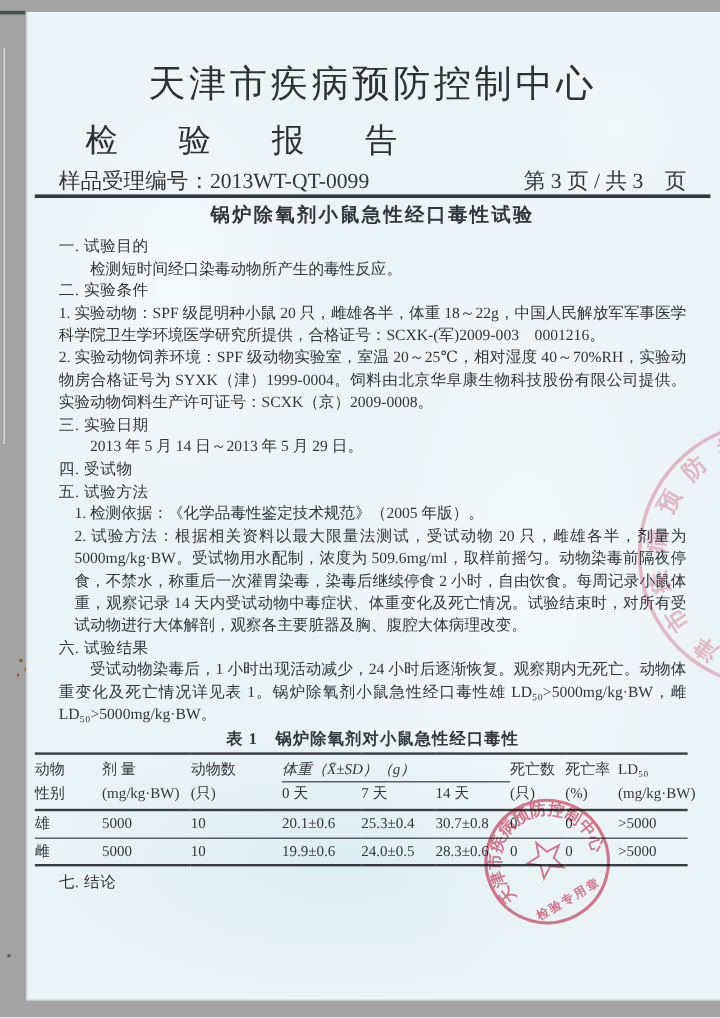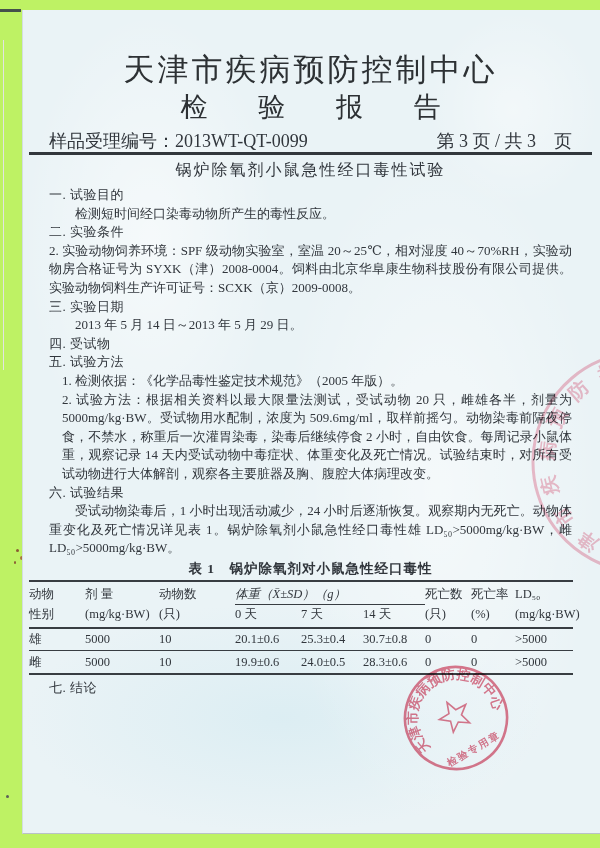--- a/index.html
+++ b/index.html
@@ -3,21 +3,21 @@
 <meta charset="utf-8">
 <style>
   * { box-sizing: border-box; margin: 0; padding: 0; }
   html,body { width:600px; height:848px; }
   body {
     background:#ffffff;
     font-family:"Liberation Serif","DejaVu Serif",serif;
     color:#31363c;
     overflow:hidden;
   }
-  .scan { position:relative; width:600px; height:848px; background:#bef264; overflow:hidden; }
+  .scan { position:relative; width:600px; height:848px; background:#a3a3a3; overflow:hidden; }
   .margin-line { position:absolute; left:3px; top:40px; width:1px; height:330px; background:#e3e3e3; }
   .corner-bar { position:absolute; left:0; top:9px; width:21px; height:3px; background:#45514b; }
   .speck { position:absolute; border-radius:50%; }
   .sp1 { left:16px; top:549px; width:3px; height:3px; background:#8a5a33; }
   .sp2 { left:20px; top:556px; width:4px; height:4px; background:#a9713d; }
   .sp3 { left:14px; top:561px; width:2px; height:3px; background:#8a5a33; }
   .sp4 { left:6px; top:795px; width:3px; height:3px; background:#5c5f58; }
   .paper {
     position:absolute; left:22px; top:10px; width:578px; height:824px;
     background-color:#eaf3f6;
@@ -25,24 +25,24 @@
       radial-gradient(closest-side at 22% 28%, rgba(255,255,255,0.55), rgba(255,255,255,0)),
       radial-gradient(closest-side at 72% 58%, rgba(255,255,255,0.50), rgba(255,255,255,0)),
       radial-gradient(closest-side at 45% 86%, rgba(203,231,239,0.45), rgba(255,255,255,0)),
       radial-gradient(closest-side at 85% 12%, rgba(255,255,255,0.40), rgba(255,255,255,0));
     border-left:1px solid #d3dde0;
     border-bottom:1px solid #b9c2c6;
   }
   .doc { position:relative; height:100%; padding:0 28px 0 26px; }
 
   .org-title  { margin-top:40px; text-align:center; font-size:31px; line-height:40px; letter-spacing:3px; color:#2d3134; white-space:nowrap; }
-  .report-title { margin-top:0; text-align:center; font-size:27px; line-height:34px; letter-spacing:22px; padding-left:22px; color:#2d3134; white-space:nowrap; }
+  .report-title { margin-top:10px; text-align:left; font-size:27px; line-height:34px; letter-spacing:22px; padding-left:22px; color:#2d3134; white-space:nowrap; }
   .info-row { margin-top:9px; display:flex; justify-content:space-between; align-items:flex-end; font-size:18px; line-height:16px; }
   .rule { height:3px; background:#32373c; margin:3px -20px 0 -20px; }
-  .subject { margin-top:4px; text-align:center; font-size:16px; line-height:22px; font-weight:normal; letter-spacing:2px; }
+  .subject { margin-top:4px; text-align:center; font-size:16px; line-height:22px; font-weight:bold; letter-spacing:2px; }
 
   .content { margin-top:5px; font-size:13px; line-height:18.6px; text-align:justify; }
   .sec-title { font-weight:normal; letter-spacing:0.5px; }
   .indent { text-indent:2em;font-family:Liberation Serif, serif; }
   .lvl2 { margin-left:13px; }
 
   .tbl-caption { text-align:center; font-size:13.5px; line-height:19px; font-weight:bold; letter-spacing:1px; margin-top:1px; }
   table.results { border-collapse:collapse; table-layout:fixed; width:544px; margin:2px 0 0 -20px; font-size:12.5px; color:#31363c; }
   table.results td { text-align:left; font-weight:normal; padding:0; line-height:19px; vertical-align:middle;margin-top:20px; }
   tr.hr1 td { border-top:2px solid #383d42; padding-top:3px; }
@@ -78,21 +78,22 @@
       </div>
       <div class="rule"></div>
 
       <div class="subject">锅炉除氧剂小鼠急性经口毒性试验</div>
 
       <div class="content">
         <div class="sec-title">一. 试验目的</div>
         <div class="indent">检测短时间经口染毒动物所产生的毒性反应。</div>
 
         <div class="sec-title">二. 实验条件</div>
-        <div>2. 实验动物饲养环境：SPF 级动物实验室，室温 20～25℃，相对湿度 40～70%RH，实验动物房合格证号为 SYXK（津）2008-0004。饲料由北京华阜康生物科技股份有限公司提供。实验动物饲料生产许可证号：SCXK（京）2009-0008。</div>
+        <div>1. 实验动物：SPF 级昆明种小鼠 20 只，雌雄各半，体重 18～22g，中国人民解放军军事医学科学院卫生学环境医学研究所提供，合格证号：SCXK-(军)2009-003　0001216。</div>
+        <div>2. 实验动物饲养环境：SPF 级动物实验室，室温 20～25℃，相对湿度 40～70%RH，实验动物房合格证号为 SYXK（津）1999-0004。饲料由北京华阜康生物科技股份有限公司提供。实验动物饲料生产许可证号：SCXK（京）2009-0008。</div>
 
         <div class="sec-title">三. 实验日期</div>
         <div class="indent">2013 年 5 月 14 日～2013 年 5 月 29 日。</div>
 
         <div class="sec-title">四. 受试物</div>
 
         <div class="sec-title">五. 试验方法</div>
         <div class="lvl2">1. 检测依据：《化学品毒性鉴定技术规范》（2005 年版）。</div>
         <div class="lvl2">2. 试验方法：根据相关资料以最大限量法测试，受试动物 20 只，雌雄各半，剂量为 5000mg/kg·BW。受试物用水配制，浓度为 509.6mg/ml，取样前摇匀。动物染毒前隔夜停食，不禁水，称重后一次灌胃染毒，染毒后继续停食 2 小时，自由饮食。每周记录小鼠体重，观察记录 14 天内受试动物中毒症状、体重变化及死亡情况。试验结束时，对所有受试动物进行大体解剖，观察各主要脏器及胸、腹腔大体病理改变。</div>
 

